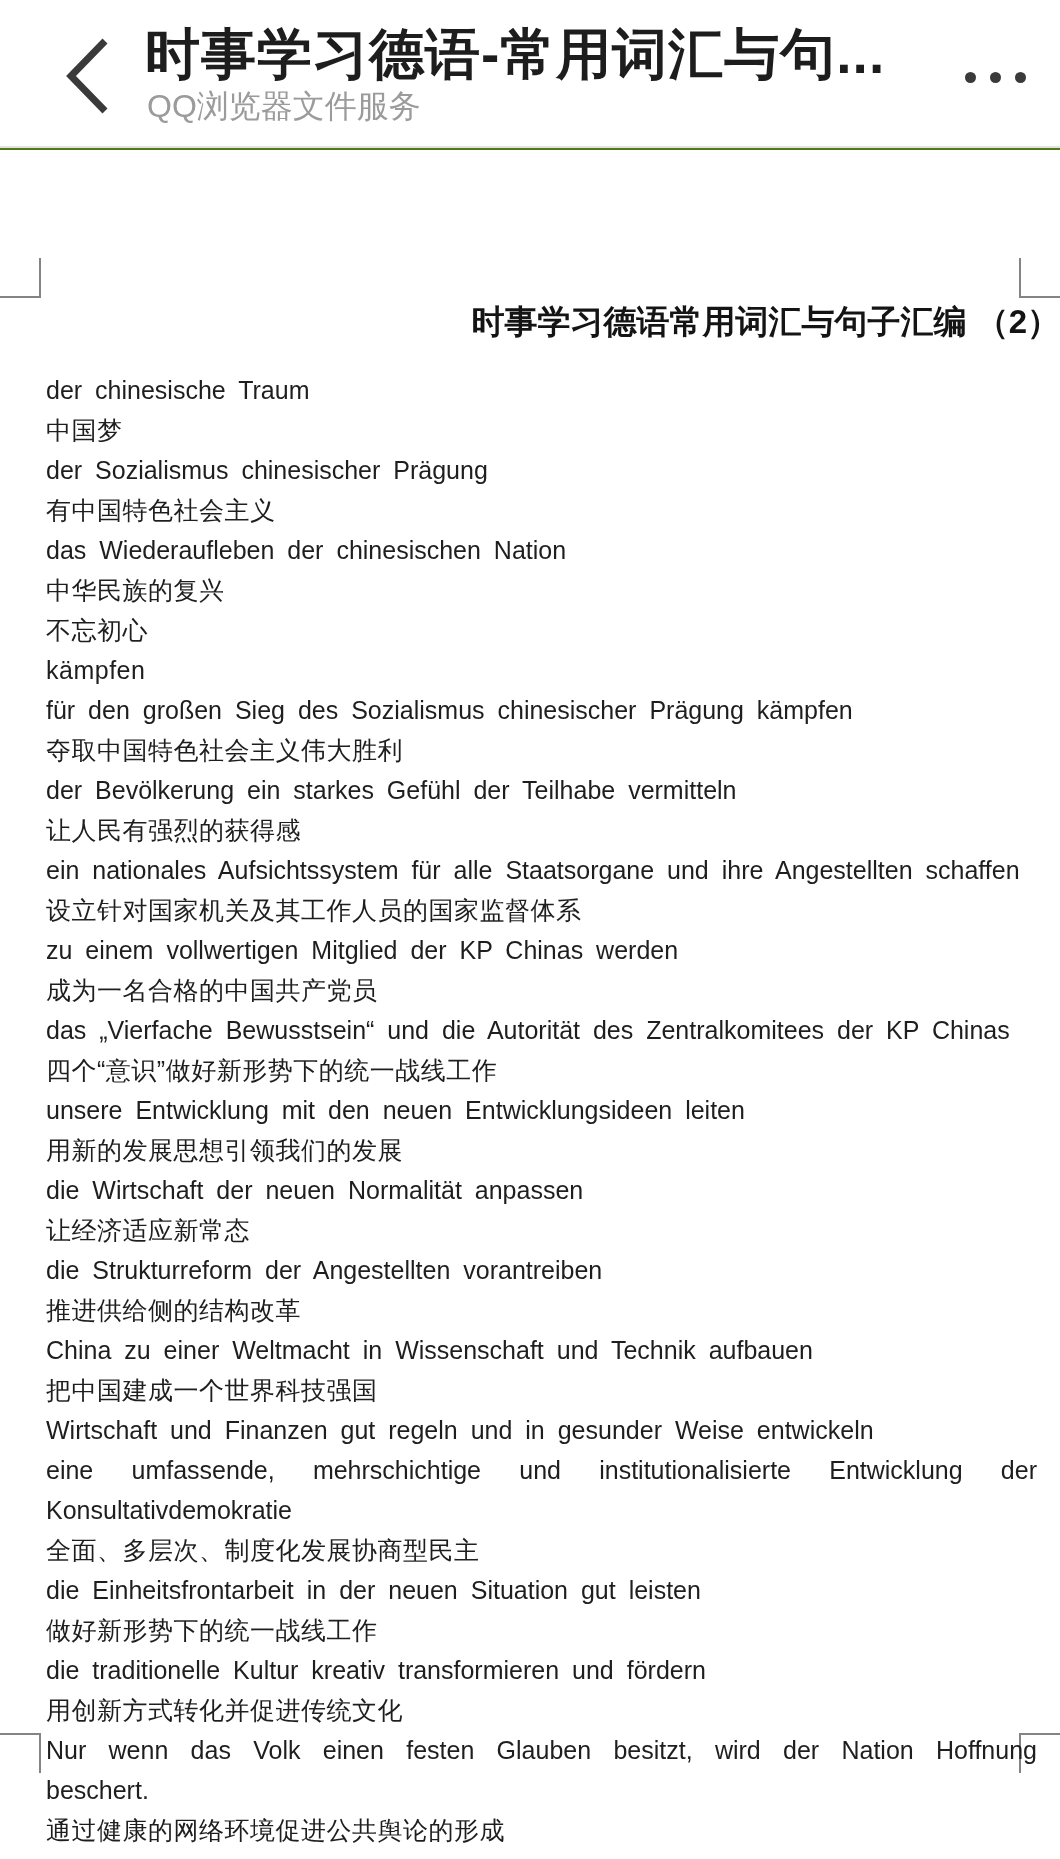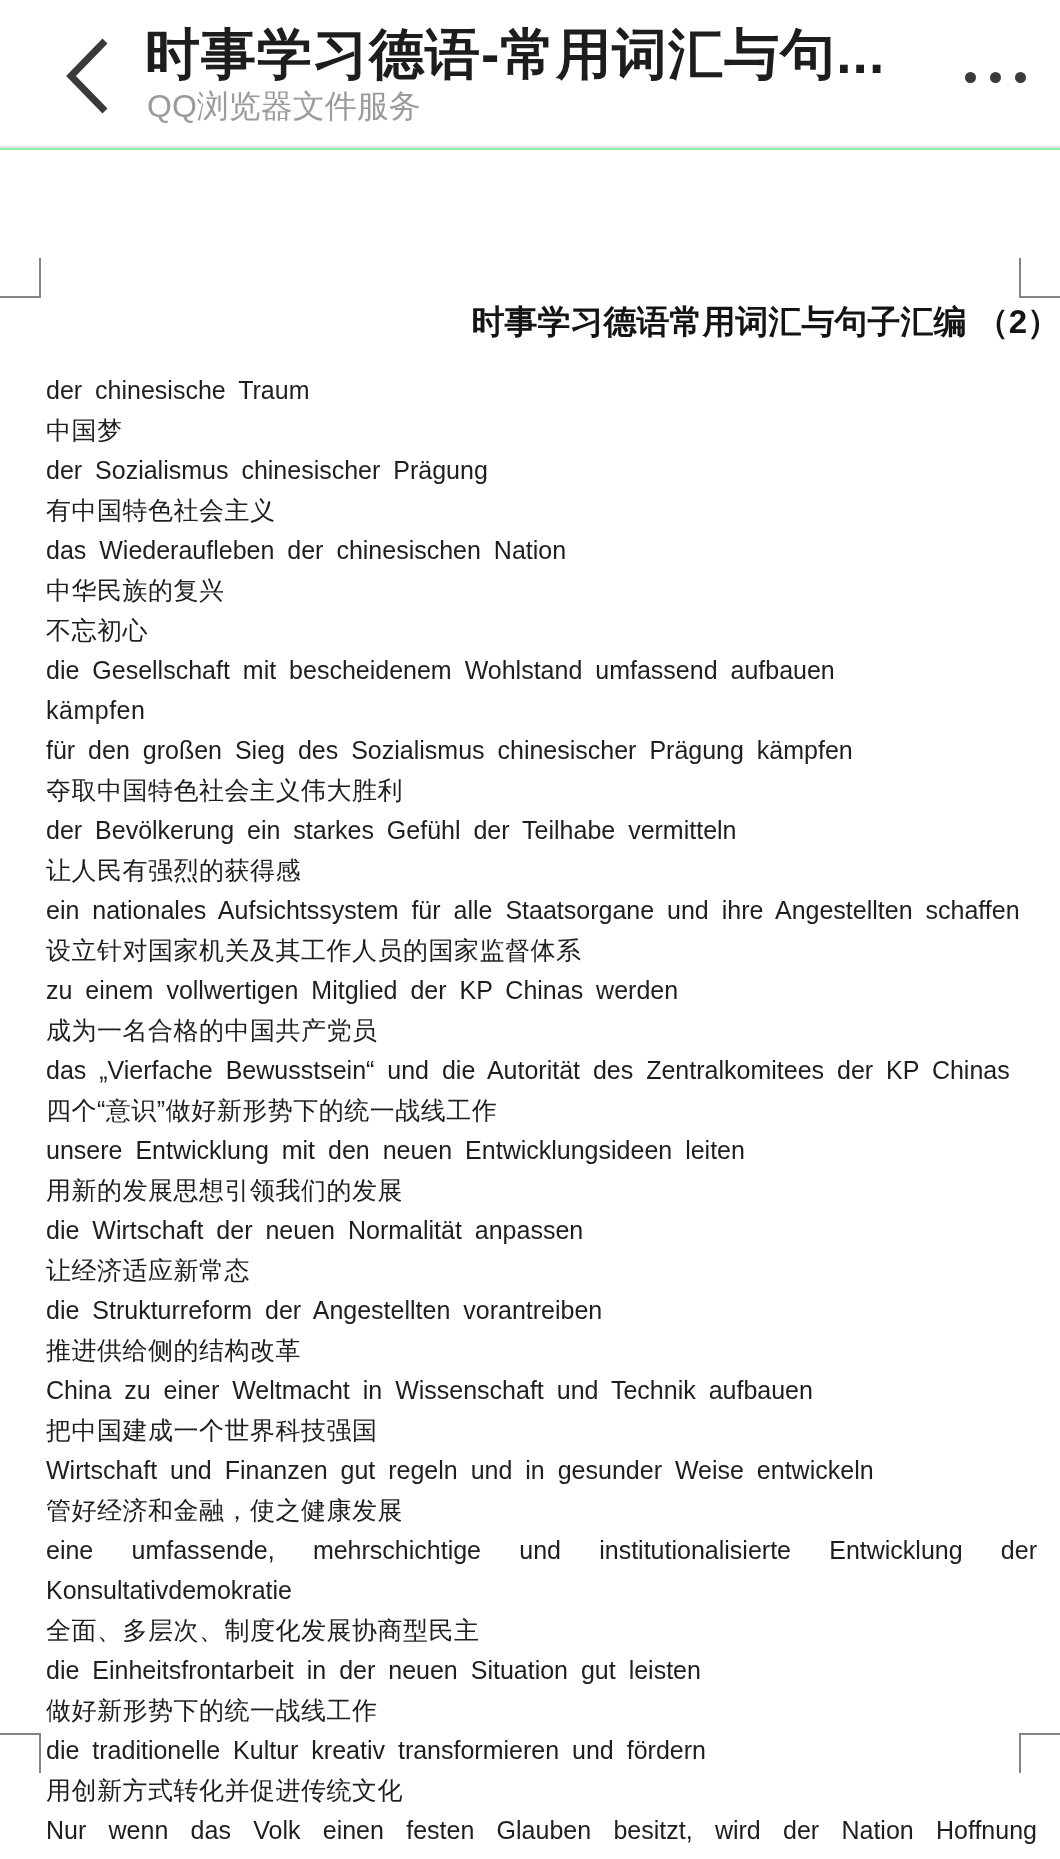--- a/index.html
+++ b/index.html
@@ -5,21 +5,21 @@
   html, body {
     margin: 0;
     padding: 0;
     background: #ffffff;
     font-family: "Liberation Sans", "DejaVu Sans", sans-serif;
   }
   .screen {
     position: relative;
     width: 1060px;
     height: 1859px;
-    background: #86efac;
+    background: #4d7c0f;
     overflow: hidden;
   }
 
   
   .header {
     position: absolute;
     top: 0; left: 0;
     width: 1060px;
     height: 148px;
     background: #ffffff;
@@ -168,42 +168,40 @@
     <h1 class="doc-title">时事学习德语常用词汇与句子汇编 （2）</h1>
 
     <div class="doc-body" id="doc-body">
         <p class="de">der chinesische Traum</p>
         <p class="zh">中国梦</p>
         <p class="de">der Sozialismus chinesischer Prägung</p>
         <p class="zh">有中国特色社会主义</p>
         <p class="de">das Wiederaufleben der chinesischen Nation</p>
         <p class="zh">中华民族的复兴</p>
         <p class="zh">不忘初心</p>
-        <p class="de">die Gesellschaft mit bescheidenem Wohlstand umfassend aufbauen</p>
         <p class="zh">kämpfen</p>
         <p class="de">für den großen Sieg des Sozialismus chinesischer Prägung kämpfen</p>
         <p class="zh">夺取中国特色社会主义伟大胜利</p>
         <p class="de">der Bevölkerung ein starkes Gefühl der Teilhabe vermitteln</p>
         <p class="zh">让人民有强烈的获得感</p>
         <p class="de">ein nationales Aufsichtssystem für alle Staatsorgane und ihre Angestellten schaffen</p>
         <p class="zh">设立针对国家机关及其工作人员的国家监督体系</p>
         <p class="de">zu einem vollwertigen Mitglied der KP Chinas werden</p>
         <p class="zh">成为一名合格的中国共产党员</p>
         <p class="de">das „Vierfache Bewusstsein“ und die Autorität des Zentralkomitees der KP Chinas</p>
         <p class="zh">四个“意识”做好新形势下的统一战线工作</p>
         <p class="de">unsere Entwicklung mit den neuen Entwicklungsideen leiten</p>
         <p class="zh">用新的发展思想引领我们的发展</p>
         <p class="de">die Wirtschaft der neuen Normalität anpassen</p>
         <p class="zh">让经济适应新常态</p>
         <p class="de">die Strukturreform der Angestellten vorantreiben</p>
         <p class="zh">推进供给侧的结构改革</p>
         <p class="de">China zu einer Weltmacht in Wissenschaft und Technik aufbauen</p>
         <p class="zh">把中国建成一个世界科技强国</p>
         <p class="de">Wirtschaft und Finanzen gut regeln und in gesunder Weise entwickeln</p>
-        <p class="zh">管好经济和金融，使之健康发展</p>
         <p class="de fill">eine umfassende, mehrschichtige und institutionalisierte Entwicklung der</p>
         <p class="de">Konsultativdemokratie</p>
         <p class="zh">全面、多层次、制度化发展协商型民主</p>
         <p class="de">die Einheitsfrontarbeit in der neuen Situation gut leisten</p>
         <p class="zh">做好新形势下的统一战线工作</p>
         <p class="de">die traditionelle Kultur kreativ transformieren und fördern</p>
         <p class="zh">用创新方式转化并促进传统文化</p>
         <p class="de fill">Nur wenn das Volk einen festen Glauben besitzt, wird der Nation Hoffnung</p>
         <p class="de">beschert.</p>
         <p class="zh">通过健康的网络环境促进公共舆论的形成</p>

